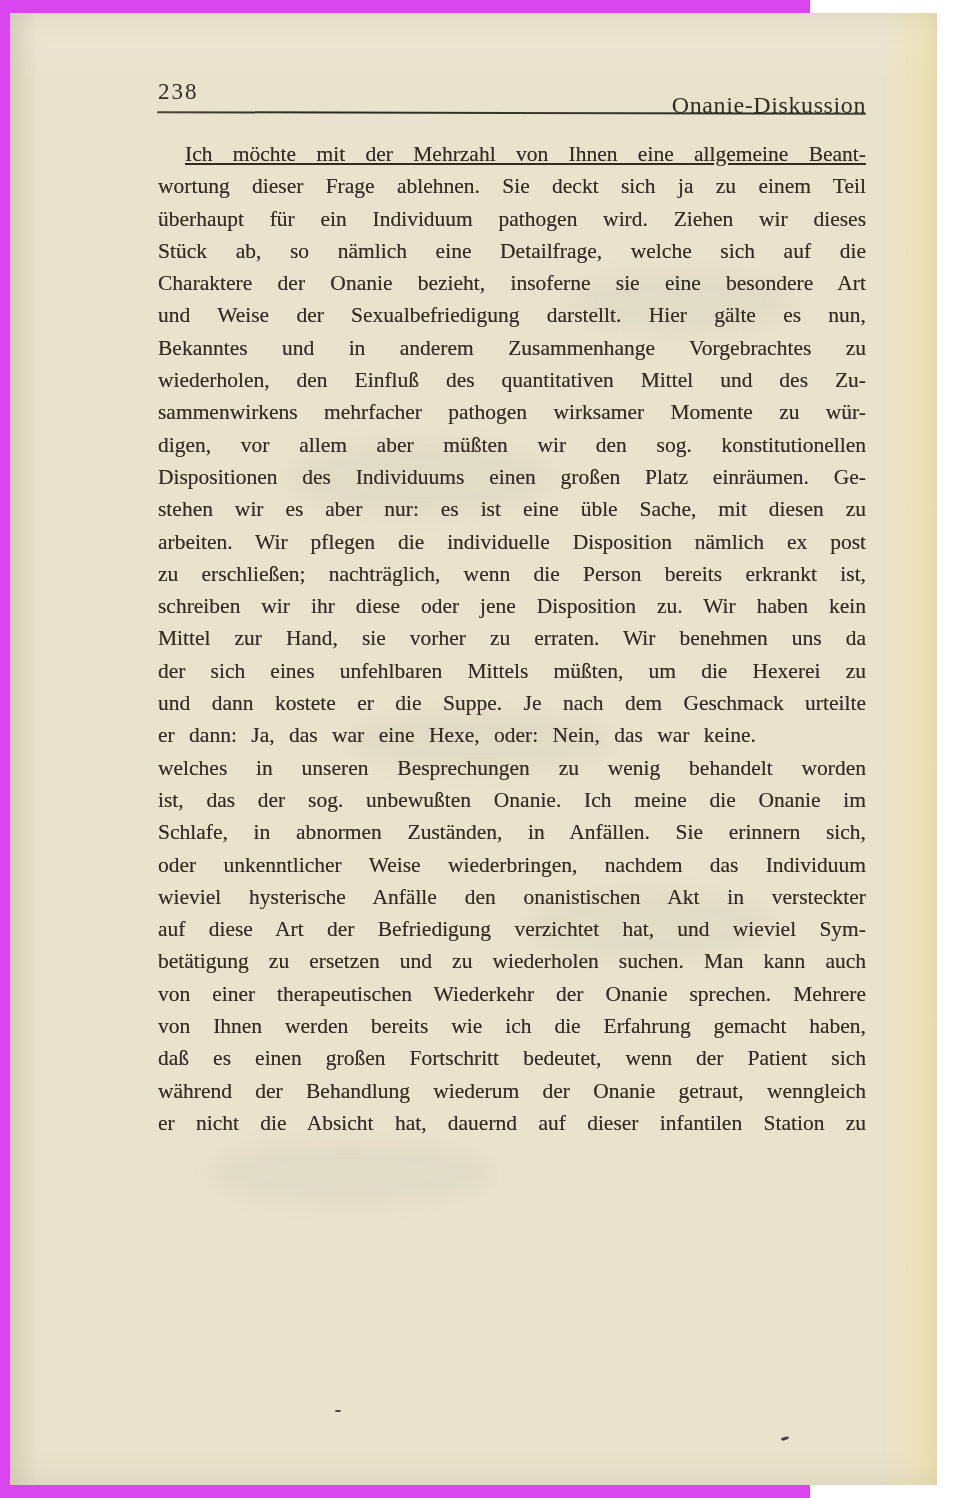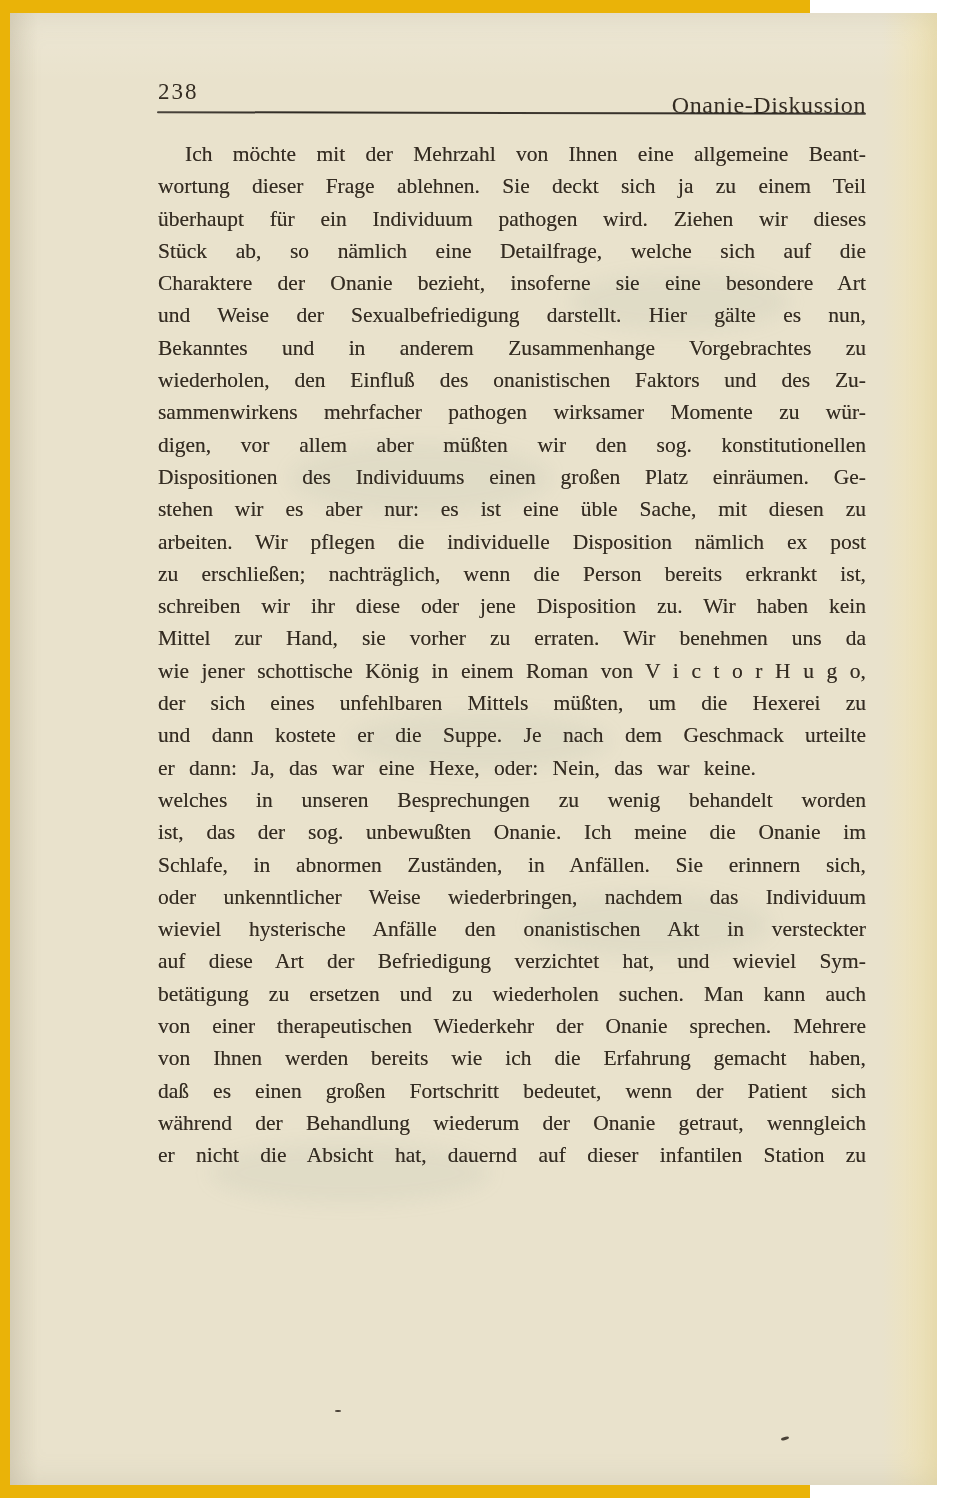--- a/index.html
+++ b/index.html
@@ -8,21 +8,21 @@
     background: #ffffff;
     width: 953px;
     height: 1498px;
     overflow: hidden;
     font-family: "Liberation Serif", serif;
   }
   .scan {
     position: relative;
     width: 810px;
     height: 1498px;
-    background: #eab308;
+    background: #d946ef;
   }
   .paper {
     position: absolute;
     left: 10px;
     top: 13px;
     width: 927px;
     height: 1472px;
     background:
       linear-gradient(to right, rgba(190,180,155,0.30) 0px, rgba(190,180,155,0.0) 28px),
       linear-gradient(to left, rgba(246,228,160,0.55) 0px, rgba(246,228,160,0.0) 55px),
@@ -81,21 +81,21 @@
     color: var(--ink, #342c22);
     text-shadow: 0 0 0.5px rgba(52,44,34,0.55);
   }
   .line {
     height: 32.3px;
     overflow: hidden;
     text-align: justify;
     text-align-last: justify;
     white-space: normal;
   }
-  .line.indent { text-indent: 27px; }
+  .line.indent { text-indent: 27px; text-decoration: underline; }
   .line.natural {
     text-align-last: left;
     word-spacing: 0.42em;
   }
   .speck {
     position: absolute;
     background: #4a4238;
     border-radius: 40%;
     pointer-events: none;
   }
@@ -120,30 +120,29 @@
     <div class="rule"></div>
 
     <div class="textblock" id="textblock">
         <div class="line indent">Ich möchte mit der Mehrzahl von Ihnen eine allgemeine Beant-</div>
         <div class="line">wortung dieser Frage ablehnen. Sie deckt sich ja zu einem Teil</div>
         <div class="line">überhaupt für ein Individuum pathogen wird. Ziehen wir dieses</div>
         <div class="line">Stück ab, so nämlich eine Detailfrage, welche sich auf die</div>
         <div class="line">Charaktere der Onanie bezieht, insoferne sie eine besondere Art</div>
         <div class="line">und Weise der Sexualbefriedigung darstellt. Hier gälte es nun,</div>
         <div class="line">Bekanntes und in anderem Zusammenhange Vorgebrachtes zu</div>
-        <div class="line">wiederholen, den Einfluß des onanistischen Faktors und des Zu-</div>
+        <div class="line">wiederholen, den Einfluß des quantitativen Mittel und des Zu-</div>
         <div class="line">sammenwirkens mehrfacher pathogen wirksamer Momente zu wür-</div>
         <div class="line">digen, vor allem aber müßten wir den sog. konstitutionellen</div>
         <div class="line">Dispositionen des Individuums einen großen Platz einräumen. Ge-</div>
         <div class="line">stehen wir es aber nur: es ist eine üble Sache, mit diesen zu</div>
         <div class="line">arbeiten. Wir pflegen die individuelle Disposition nämlich ex post</div>
         <div class="line">zu erschließen; nachträglich, wenn die Person bereits erkrankt ist,</div>
         <div class="line">schreiben wir ihr diese oder jene Disposition zu. Wir haben kein</div>
         <div class="line">Mittel zur Hand, sie vorher zu erraten. Wir benehmen uns da</div>
-        <div class="line">wie jener schottische König in einem Roman von V i c t o r  H u g o,</div>
         <div class="line">der sich eines unfehlbaren Mittels müßten, um die Hexerei zu</div>
         <div class="line">und dann kostete er die Suppe. Je nach dem Geschmack urteilte</div>
         <div class="line natural">er dann: Ja, das war eine Hexe, oder: Nein, das war keine.</div>
         <div class="line">welches in unseren Besprechungen zu wenig behandelt worden</div>
         <div class="line">ist, das der sog. unbewußten Onanie. Ich meine die Onanie im</div>
         <div class="line">Schlafe, in abnormen Zuständen, in Anfällen. Sie erinnern sich,</div>
         <div class="line">oder unkenntlicher Weise wiederbringen, nachdem das Individuum</div>
         <div class="line">wieviel hysterische Anfälle den onanistischen Akt in versteckter</div>
         <div class="line">auf diese Art der Befriedigung verzichtet hat, und wieviel Sym-</div>
         <div class="line">betätigung zu ersetzen und zu wiederholen suchen. Man kann auch</div>

